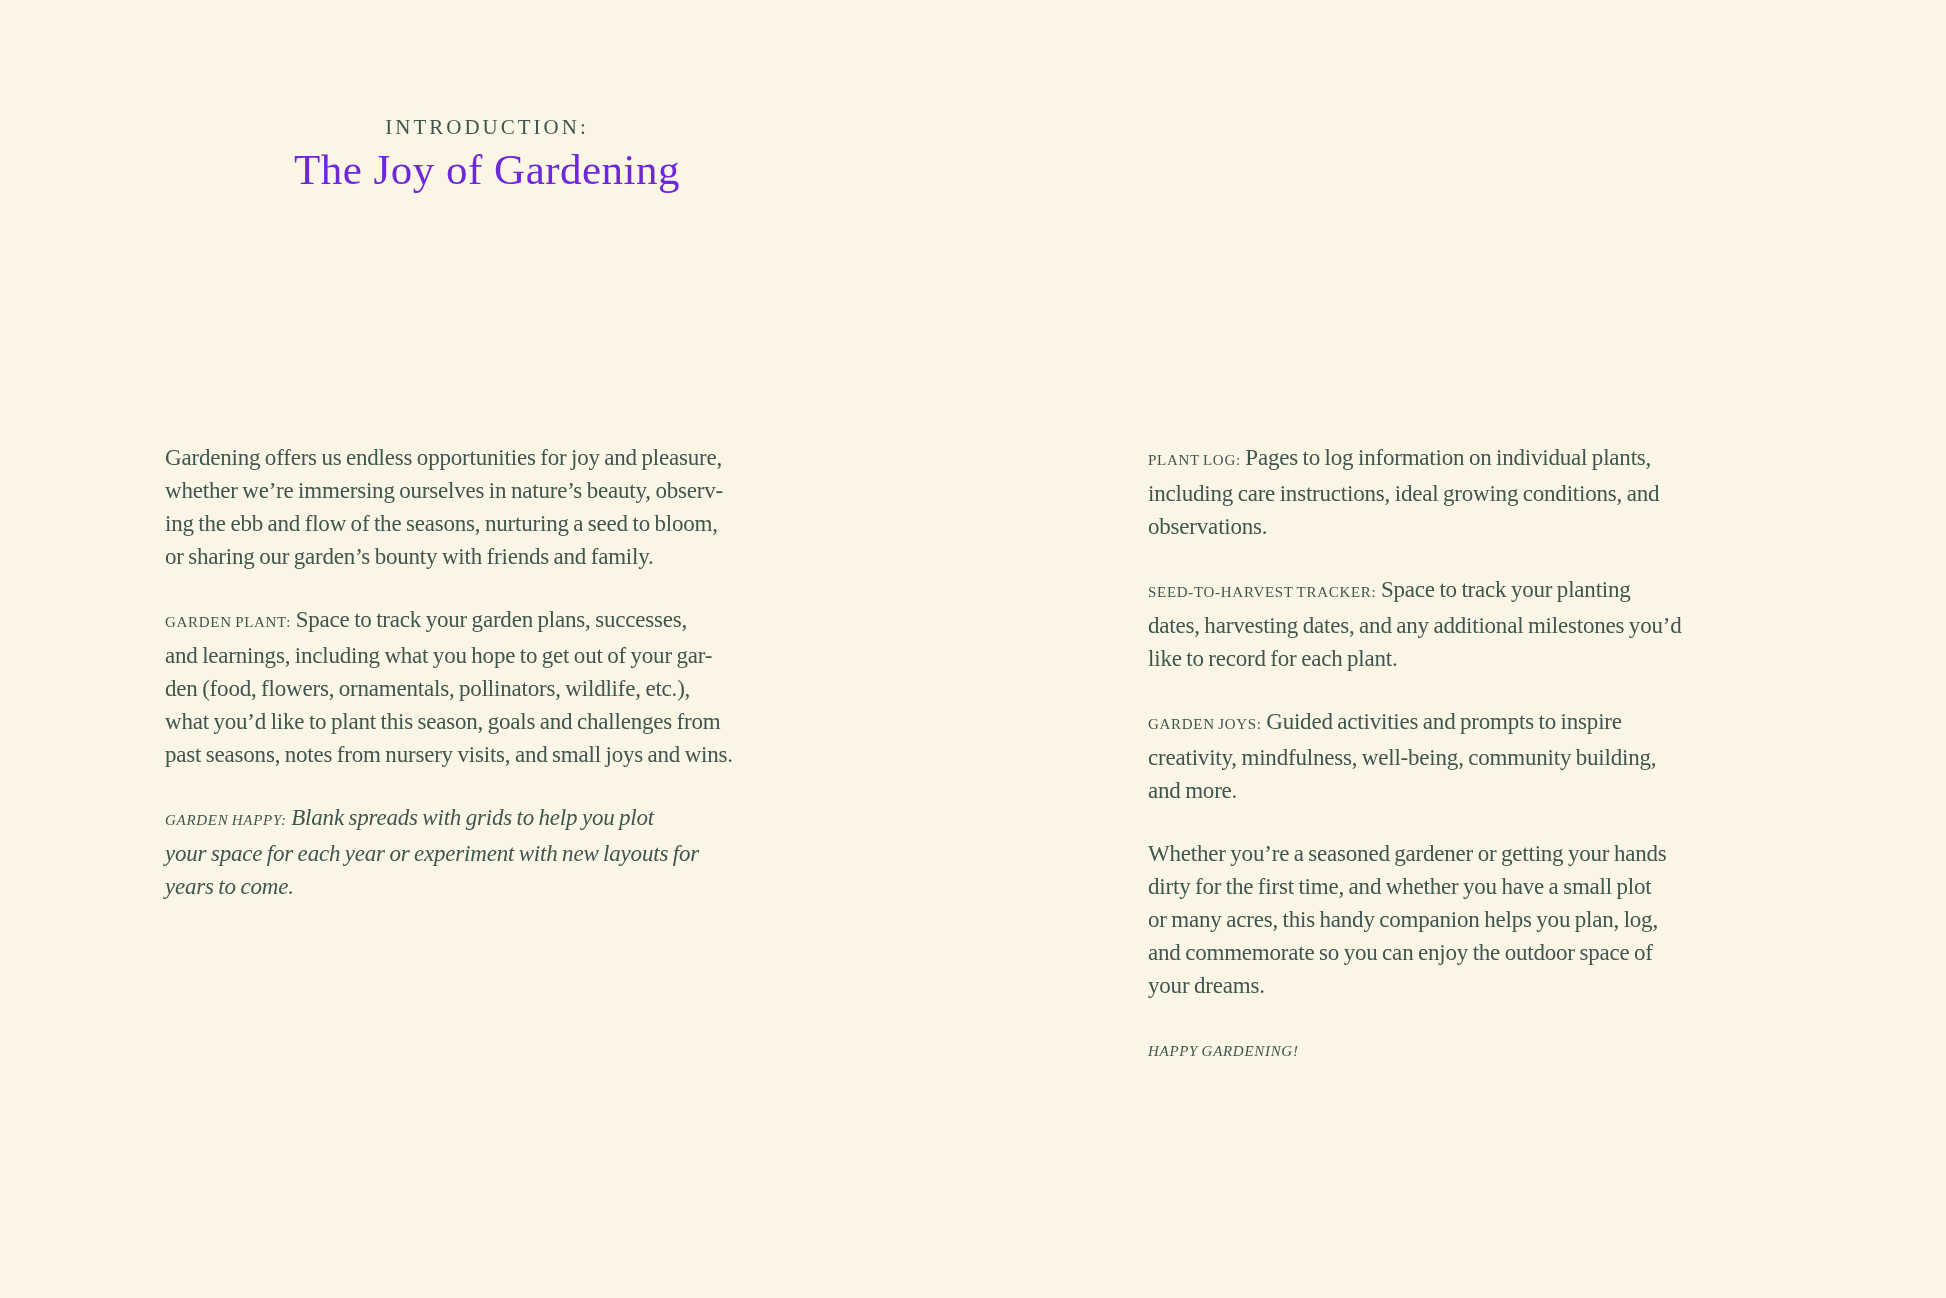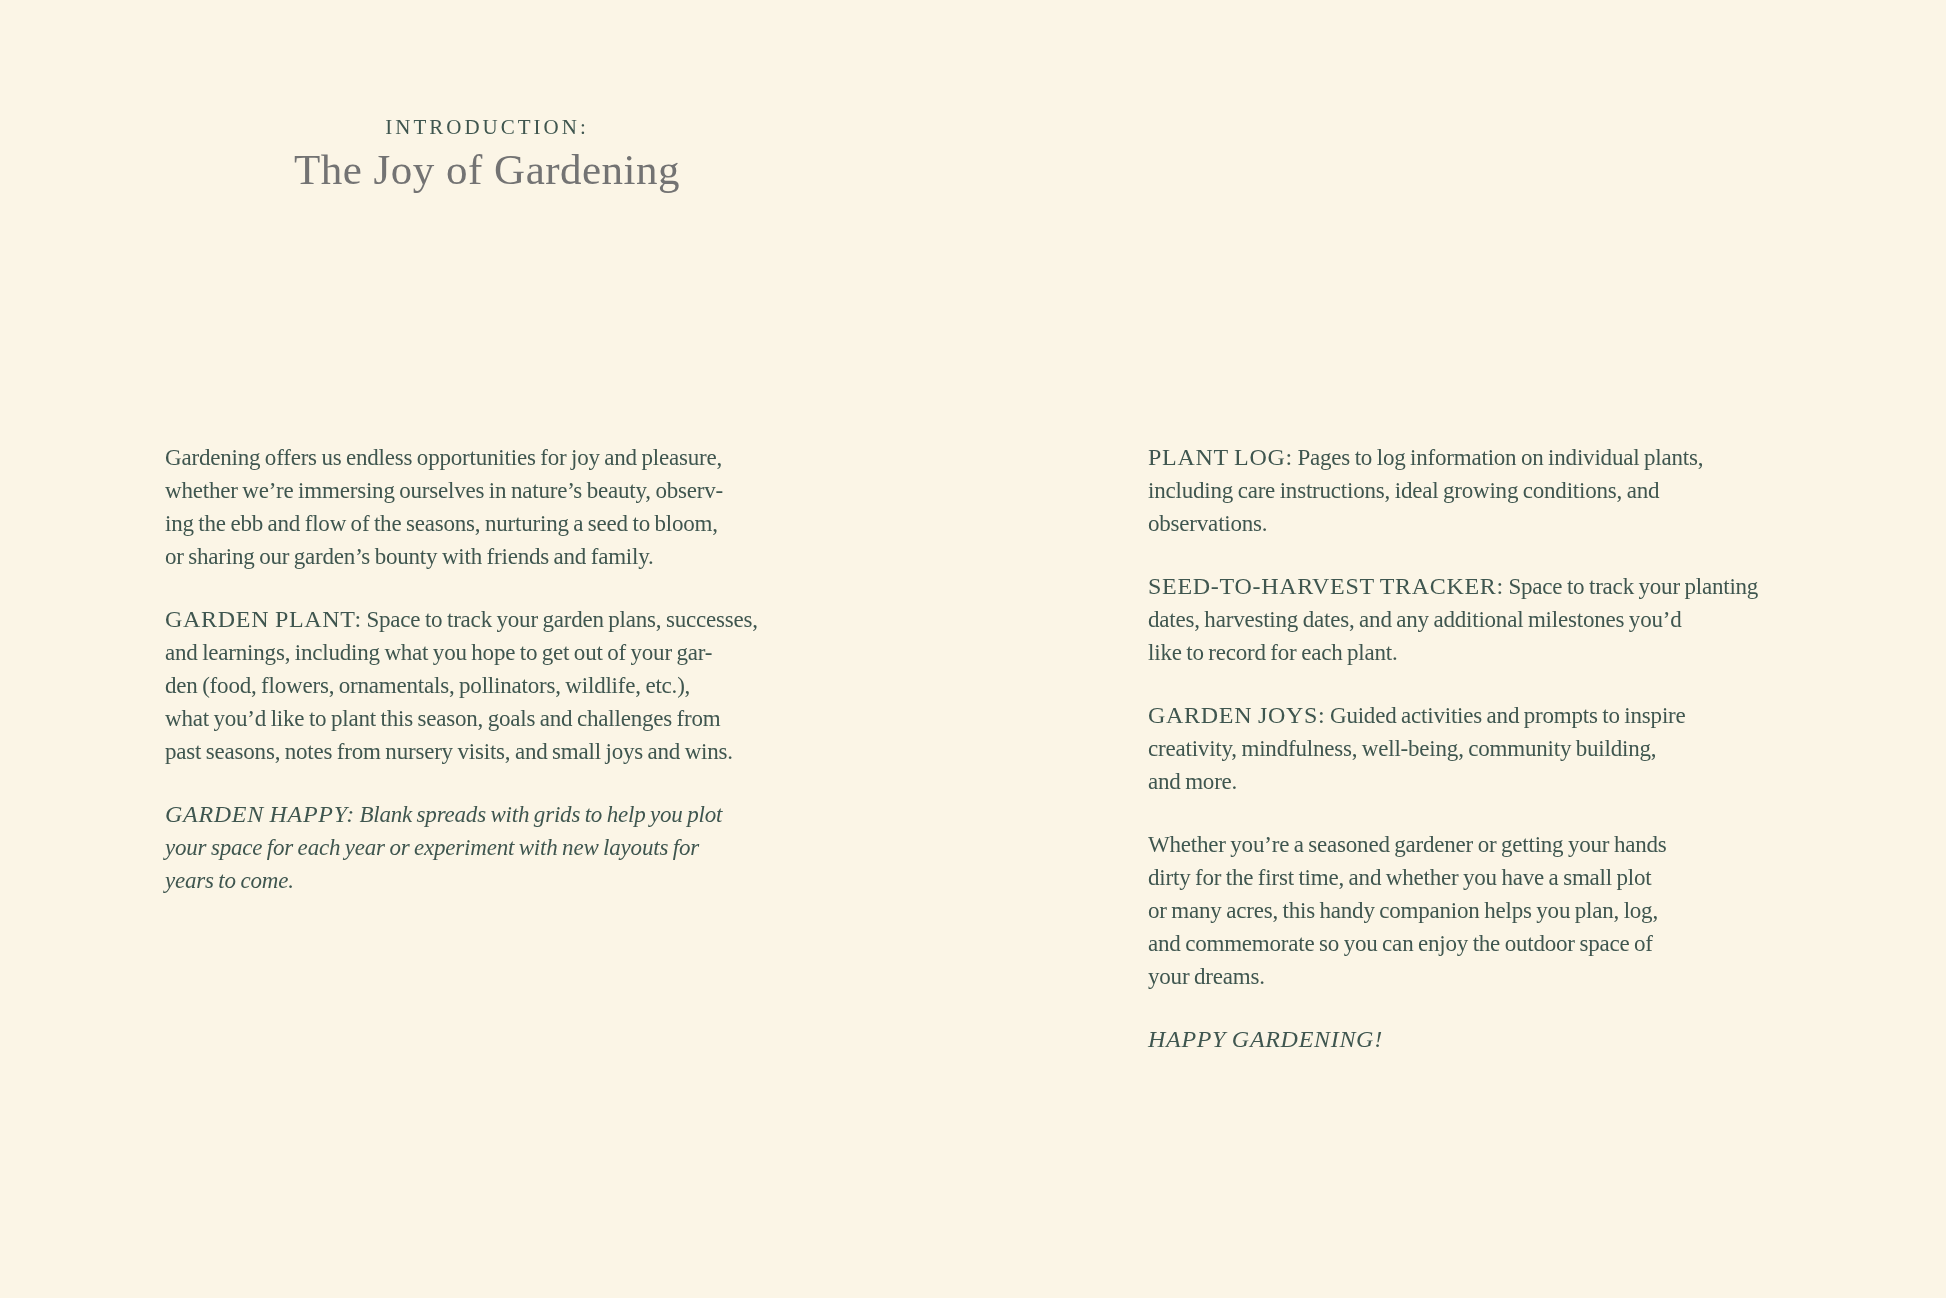--- a/index.html
+++ b/index.html
@@ -24,36 +24,36 @@
     line-height: 26px;
     letter-spacing: 3px;
     color: #3F564F;
   }
   .title {
     font-size: 43px;
     line-height: 52px;
     font-weight: normal;
     margin: 4px 0 0 0;
     letter-spacing: 0.5px;
-    color: #737373;
+    color: #6d28d9;
   }
   .col {
     position: absolute;
     top: 441px;
     font-size: 23px;
     line-height: 33px;
     letter-spacing: -0.2px;
     word-spacing: -1px;
   }
   .col-left  { left: 157px;  width: 710px; margin-left: 8px; }
   .col-right { left: 1148px; width: 710px; }
   .para { margin: 0 0 30px 0; }
   .para:last-child { margin-bottom: 0; font-style: italic; }
   .sc {
-    font-size: 24px;
+    font-size: 15px;
     letter-spacing: 0.7px;
   }
   .lines { white-space: pre; }
 </style>
 </head>
 <body>
 
 <div class="page">
 
   <header class="title-block">

